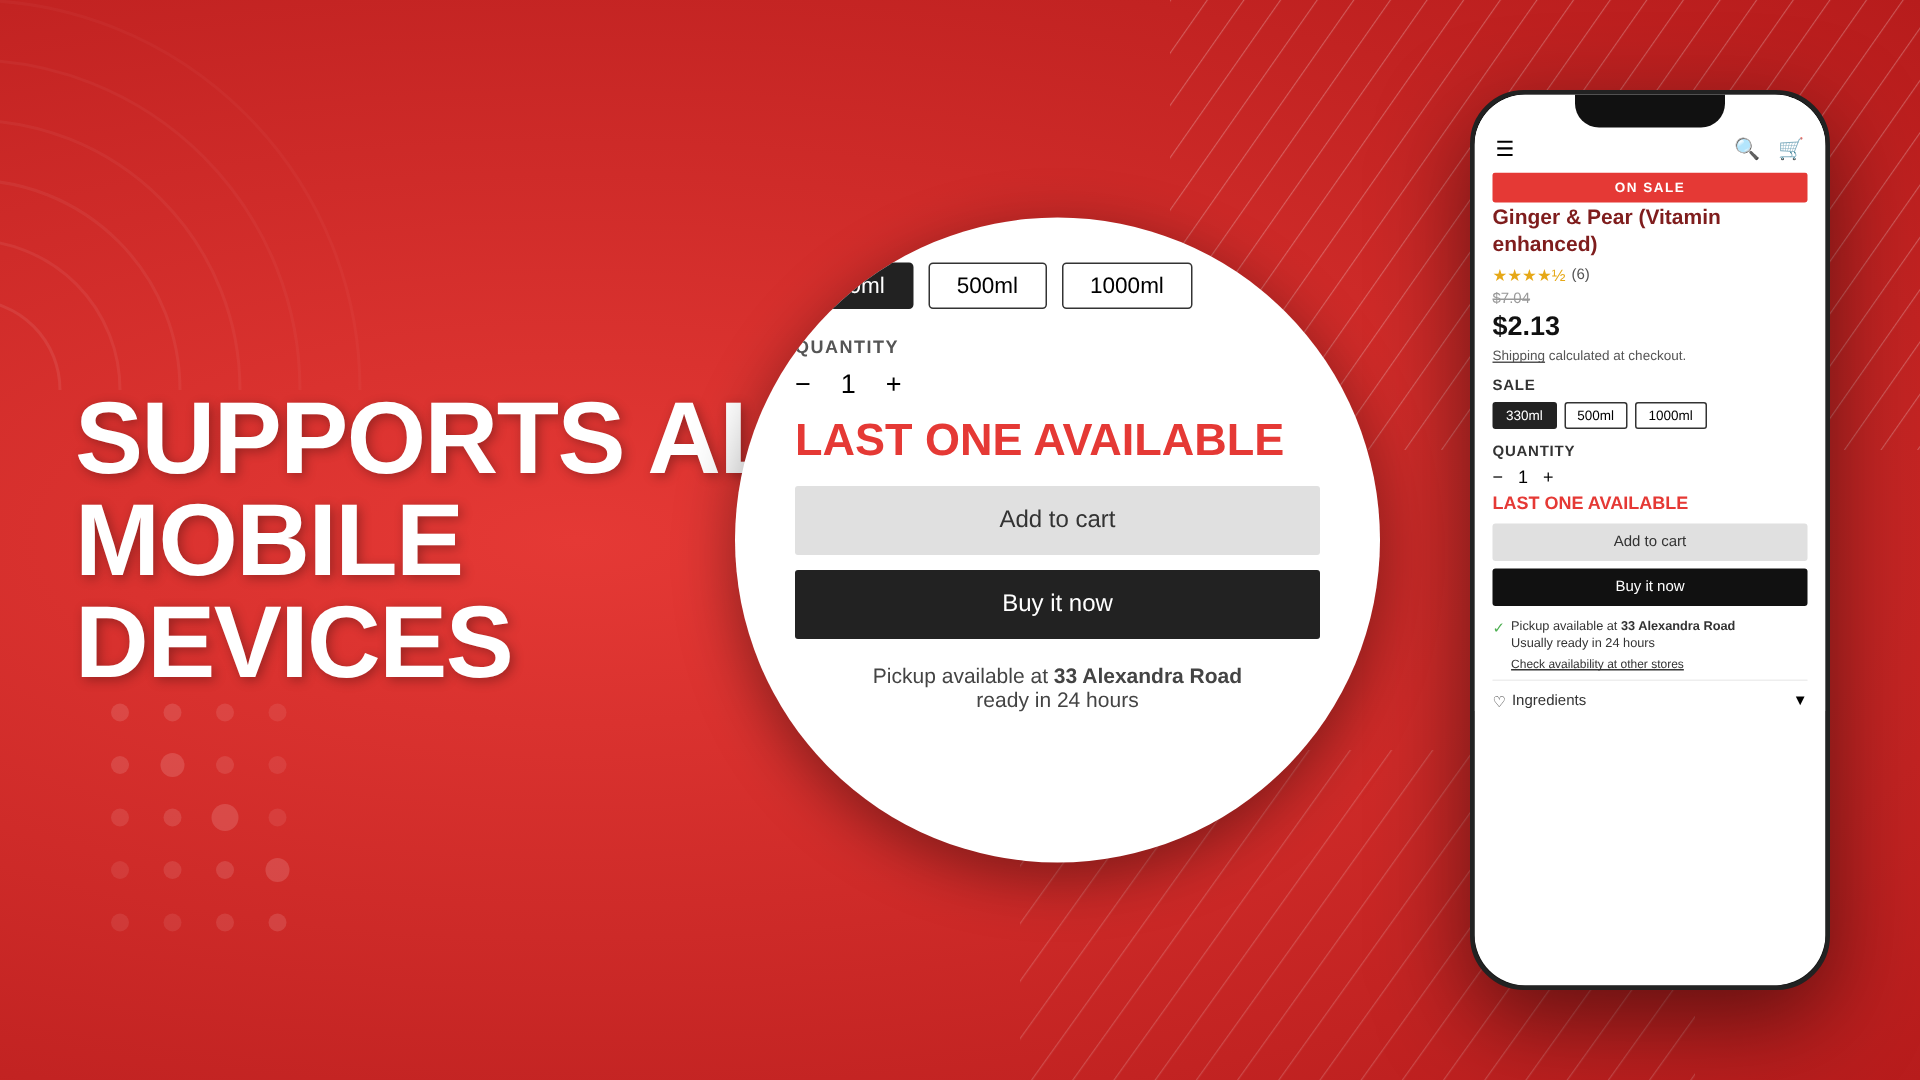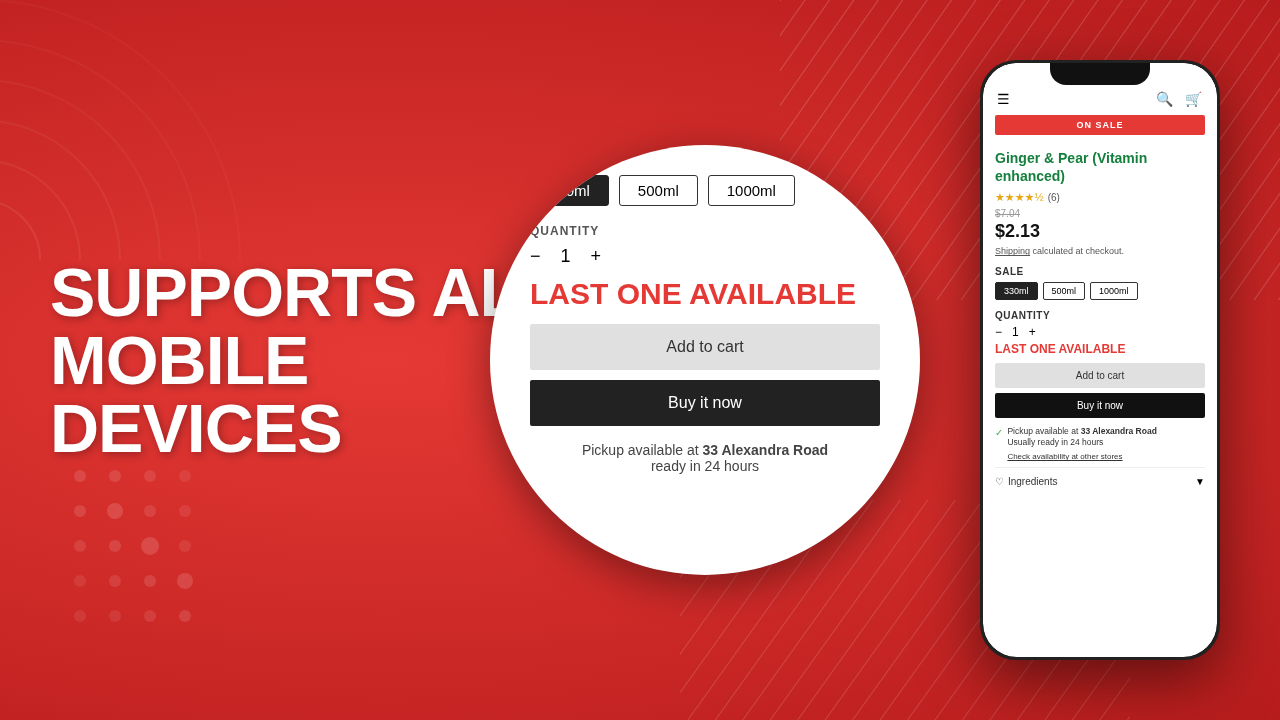--- a/index.html
+++ b/index.html
@@ -243,27 +243,27 @@
 
     .on-sale-badge {
       background: #e53935;
       color: white;
       text-align: center;
       font-size: 9px;
       font-weight: 700;
       letter-spacing: 1px;
       padding: 5px;
       border-radius: 2px;
-      margin-bottom: 14px;
+      margin-bottom: 0;
     }
 
     .product-title-phone {
       font-size: 14px;
       font-weight: 700;
-      color: #15803d;
+      color: #7f1d1d;
       margin-bottom: 6px;
       line-height: 1.3;
     }
 
     .stars-row {
       display: flex;
       align-items: center;
       gap: 4px;
       margin-bottom: 4px;
     }

